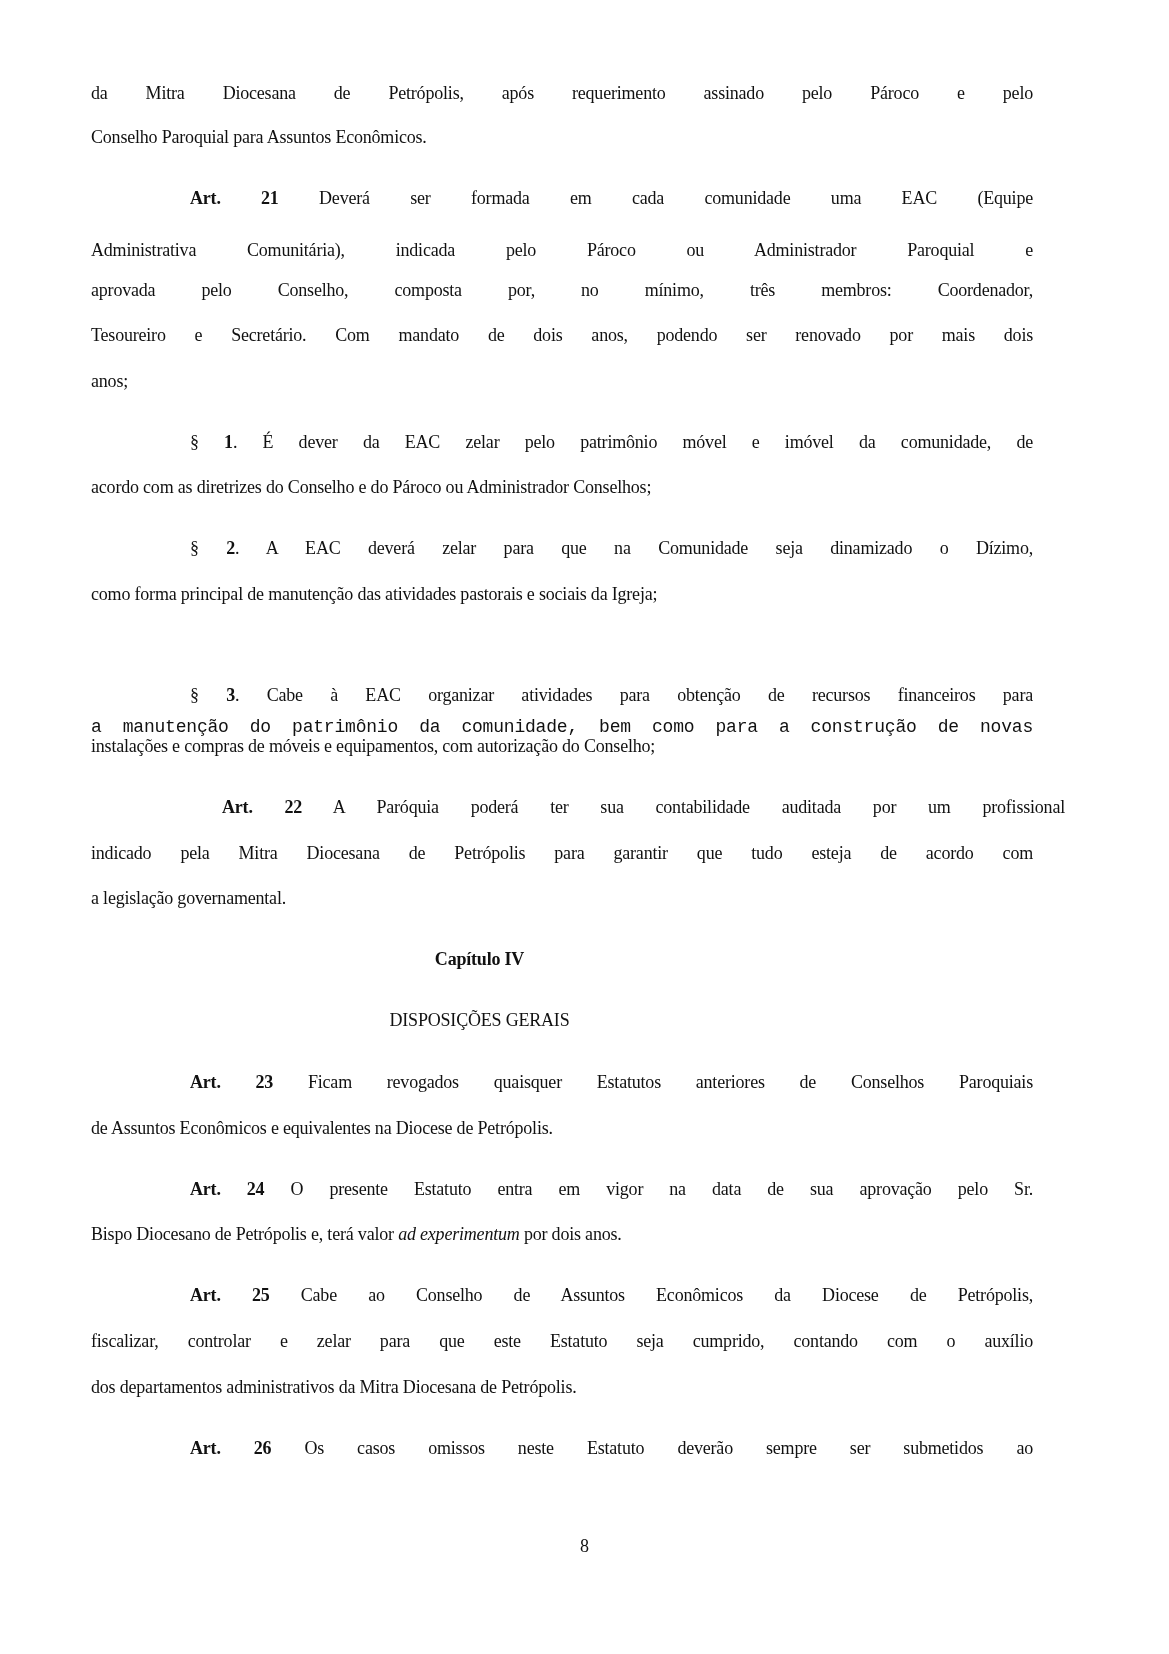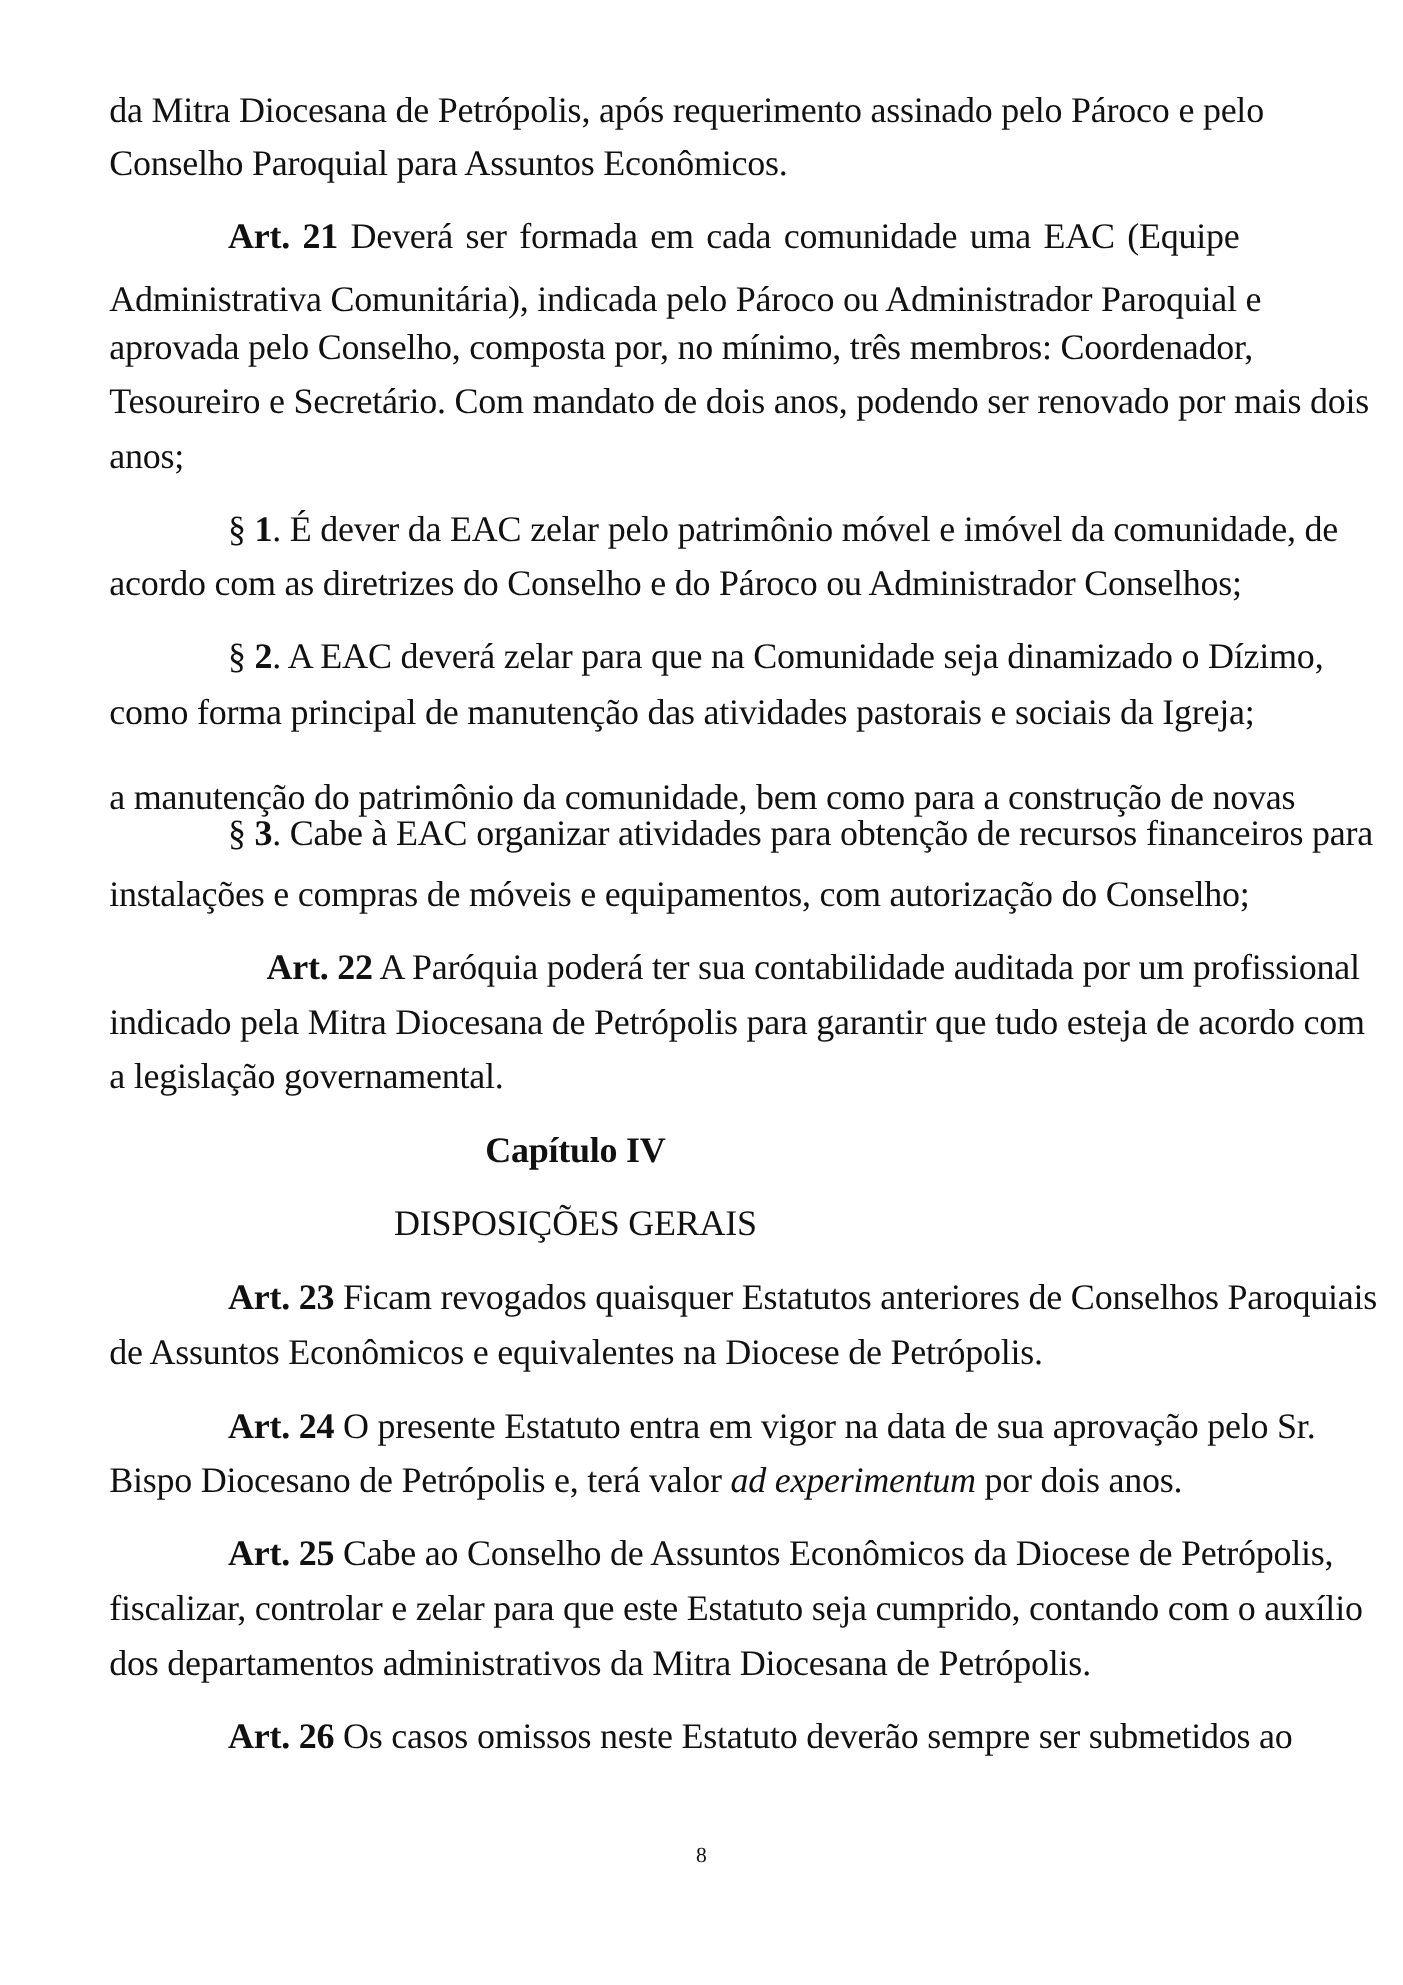--- a/index.html
+++ b/index.html
@@ -1,18 +1,18 @@
 <!DOCTYPE html>
 <html><head>
 <meta charset="utf-8">
 <style>
   html, body { margin:0; padding:0; background:#ffffff; }
   body { width:1169px; height:1654px; position:relative; overflow:hidden;
          font-family:"Liberation Serif", "DejaVu Serif", serif; color:#111111; }
-  .line { position:absolute; left:91px; width:942px; font-size:30px; line-height:30px;
+  .line { position:absolute; left:91px; width:942px; font-size:18px; line-height:30px;
           white-space:nowrap; letter-spacing:-0.2px; }
   .just { text-align:justify; text-align-last:justify; }
   .indent { left:190px; width:843px; }
   .center { left:0; width:959px; text-align:center; white-space:nowrap; }
   b { font-weight:bold; }
   i { font-style:italic; }
   .heading-bold { font-weight:bold; }
   .pagenum { position:absolute; left:0; width:1169px; top:1535px; text-align:center; font-size:18px; line-height:22px; }
 </style>
 </head>
@@ -37,21 +37,21 @@
   <div class="line" style="top:472px;">acordo com as diretrizes do Conselho e do Pároco ou Administrador Conselhos;</div>
 
   <div class="line indent just" style="top:533px;">
     <span>§ </span><b>2</b><span>. A EAC deverá zelar para que na Comunidade seja dinamizado o Dízimo,</span>
   </div>
   <div class="line" style="top:579px;">como forma principal de manutenção das atividades pastorais e sociais da  Igreja;</div>
 
   <div class="line indent just" style="top:640px;margin-top:40px;">
     <span>§ </span><b>3</b><span>. Cabe à EAC organizar atividades para obtenção de recursos financeiros para</span>
   </div>
-  <div class="line just" style="top:650px;">a manutenção do patrimônio da comunidade, bem como para a construção de novas</div>
+  <div class="line just" style="top:712px;font-family:Liberation Mono, monospace;">a manutenção do patrimônio da comunidade, bem como para a construção de novas</div>
   <div class="line" style="top:731px;">instalações e compras de móveis e equipamentos, com autorização do Conselho;</div>
 
   <div class="line indent just" style="top:792px;margin-left:32px;">
     <b>Art. 22</b><span> A Paróquia poderá ter sua contabilidade auditada por um profissional</span>
   </div>
   <div class="line just" style="top:838px;">indicado pela Mitra Diocesana de Petrópolis para garantir que tudo esteja de acordo com</div>
   <div class="line" style="top:883px;">a legislação governamental.</div>
 
   <div class="line center heading-bold" style="top:944px;">Capítulo IV</div>
   <div class="line center" style="top:1005px;">DISPOSIÇÕES GERAIS</div>

